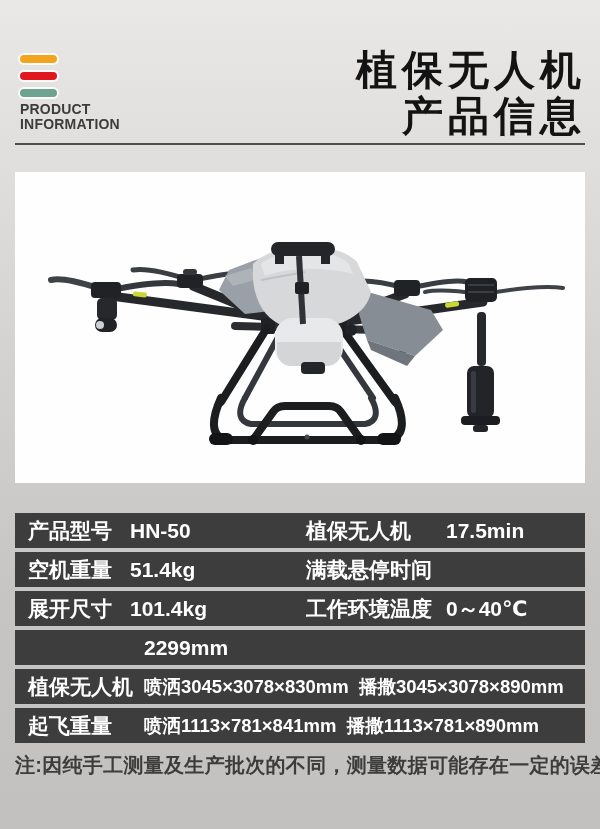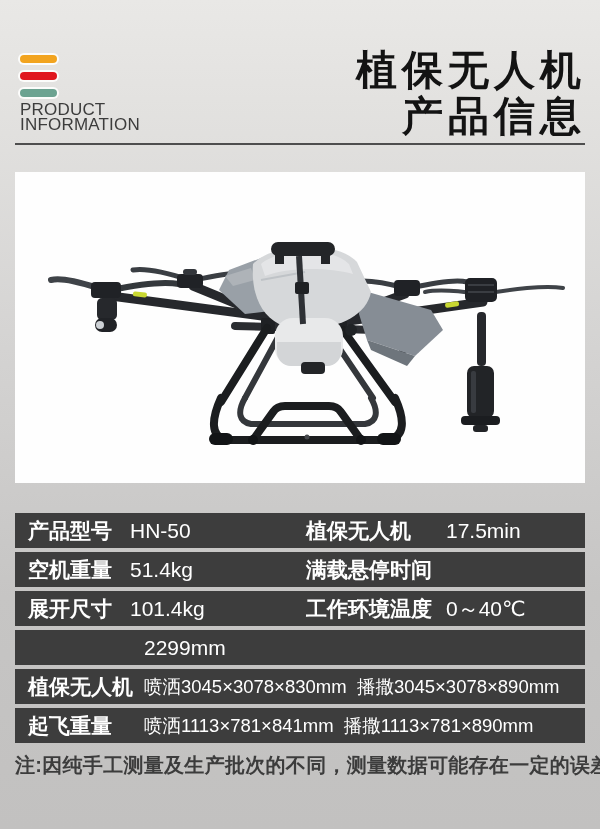--- a/index.html
+++ b/index.html
@@ -7,39 +7,39 @@
   .page{
     position:relative;width:600px;height:829px;overflow:hidden;
     background:linear-gradient(180deg,#e9e8e6 0%,#e3e2e0 12%,#d4d3d2 42%,#c6c5c4 72%,#c2c1c0 100%);
   }
   
   .logo{position:absolute;left:20px;top:55px;}
   .logo .bar{display:block;width:37px;height:8px;border-radius:5px;margin-bottom:9px;box-shadow:0 0 0 2px #fcfcfb;}
   .bar-orange{background:var(--accent_orange,#f2a41f);}
   .bar-red{background:var(--accent_red,#e0171f);}
   .bar-green{background:var(--accent_green,#6ca391);}
-  .logo-text{position:absolute;left:20px;top:102px;font-size:17px;font-weight:400;color:#3c3c3c;line-height:15px;letter-spacing:.2px;}
+  .logo-text{position:absolute;left:20px;top:102px;font-size:14px;font-weight:700;color:#3c3c3c;line-height:15px;letter-spacing:.2px;}
   .title{
     position:absolute;top:47px;right:19px;text-align:right;
     font-size:41px;line-height:46px;font-weight:700;color:#131313;
     letter-spacing:5px;margin-right:-5px;white-space:nowrap;margin-left:28px;
   }
   .hrule{position:absolute;left:15px;top:143px;width:570px;height:1.5px;background:#4e4e4e;}
   
   .panel{position:absolute;left:15px;top:172px;width:570px;height:311px;background:#fefefe;}
   .panel svg{position:absolute;left:0;top:0;}
   
   .spec{position:absolute;left:15px;top:513px;width:518px;}
   .row{
     width:570px;height:35px;margin-bottom:4px;background:var(--bar_bg,#3d3d3d);
     display:grid;grid-template-columns:102px 176px 140px auto;align-items:center;
     box-sizing:border-box;padding-left:13px;color:var(--bar_text,#ffffff);
   }
   .lbl{font-size:21px;font-weight:700;white-space:nowrap;}
-  .val{font-size:21px;font-weight:400;white-space:pre;}
+  .val{font-size:21px;font-weight:700;white-space:pre;}
   .spread{letter-spacing:40px;}
   .wide{grid-column:2/5;font-size:18.5px;margin-left:14px;}
   
   .note{position:absolute;left:15px;top:752px;font-size:20px;font-weight:700;color:var(--note_text,#3c3c3c);letter-spacing:.3px;white-space:nowrap;}
 </style>
 </head>
 <body>
 
 <div class="page">
 

